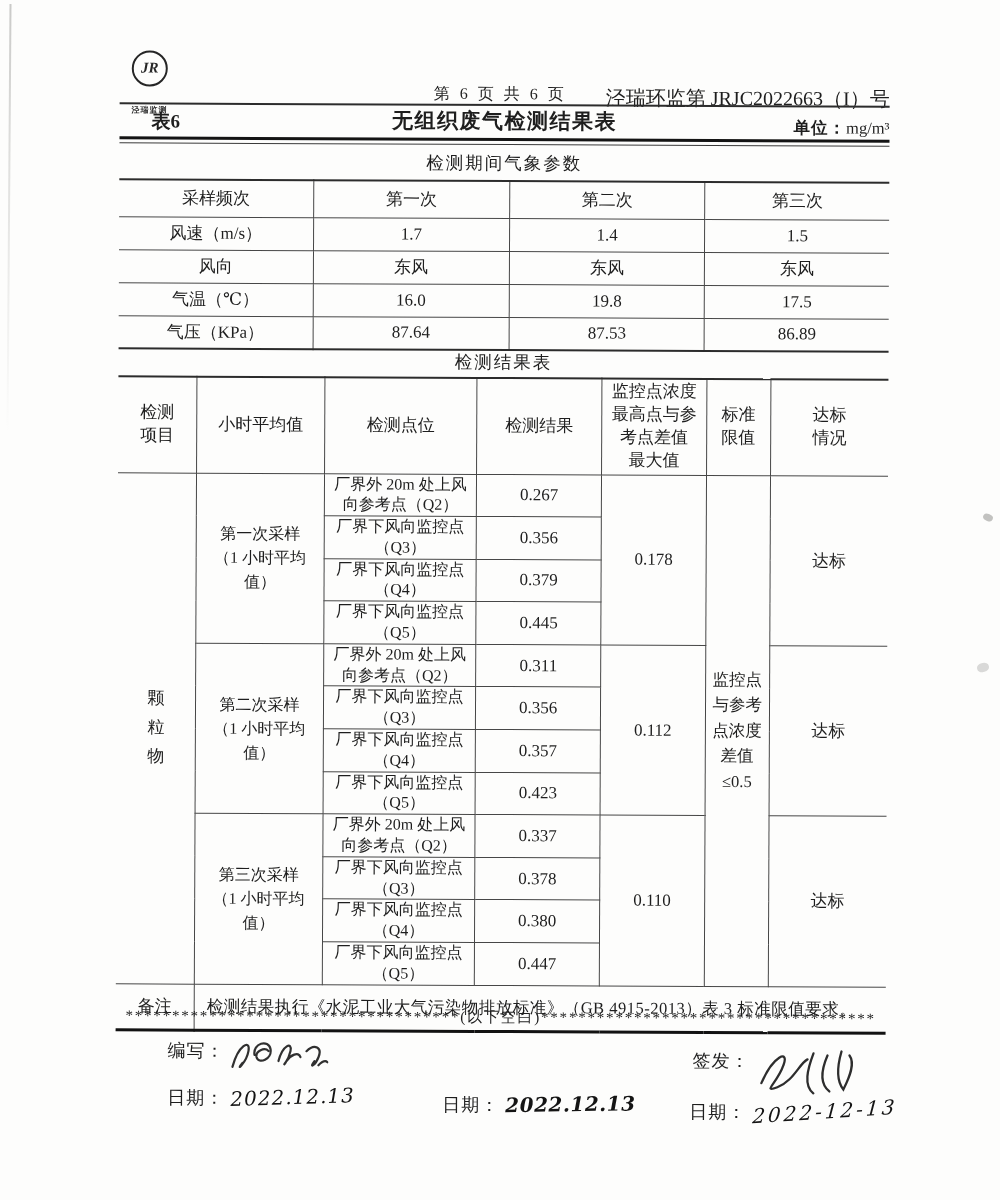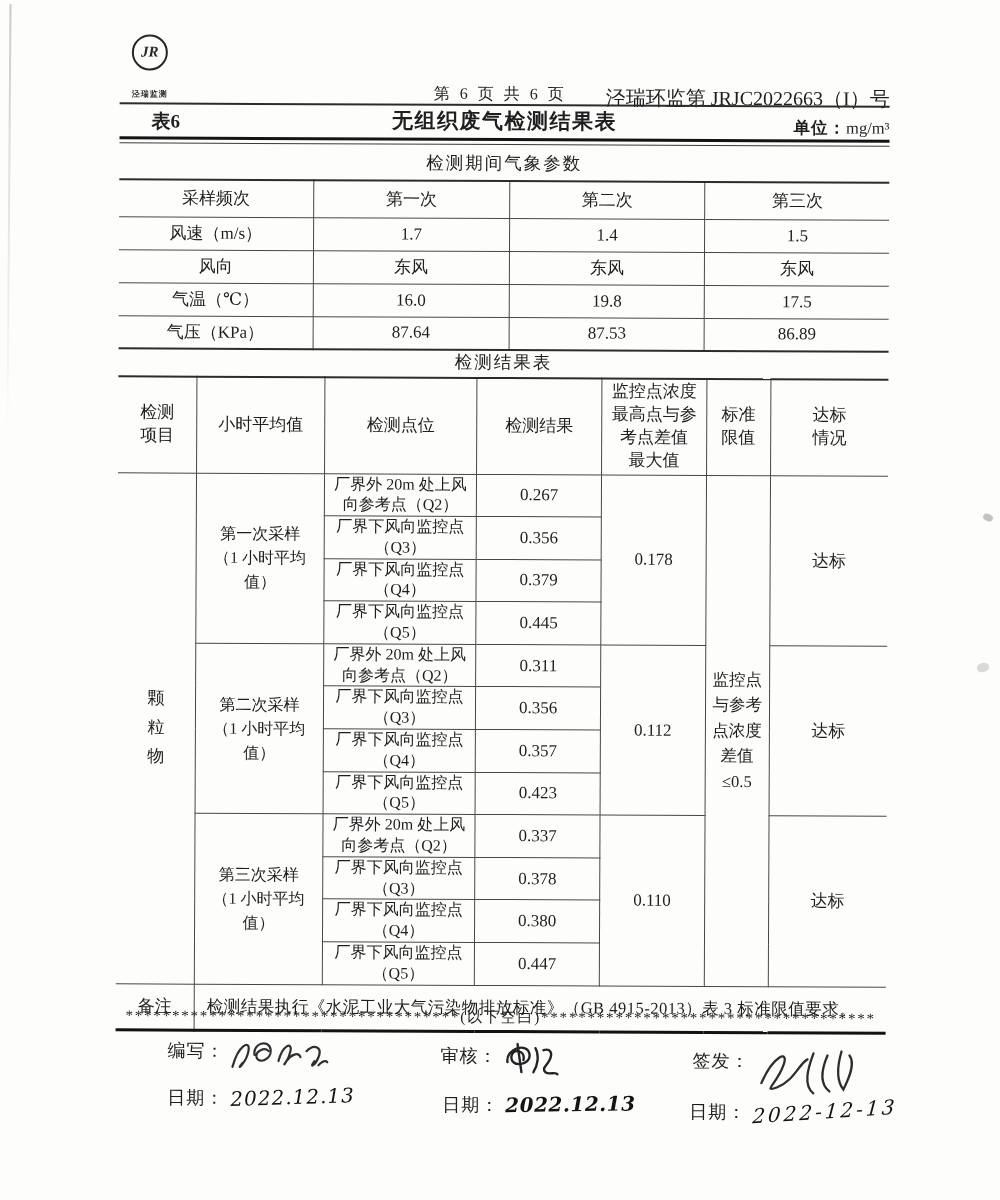--- a/index.html
+++ b/index.html
@@ -12,21 +12,21 @@
   .abs{position:absolute;}
 
   
   .art-line{position:absolute;left:8px;top:4px;width:2px;height:430px;
     background:linear-gradient(180deg,#b9b9b7 0%,#d4d4d2 35%,rgba(222,222,220,0) 100%);
     transform:rotate(0.4deg);opacity:.75;}
   .art-mark1{position:absolute;left:983px;top:514px;width:10px;height:7px;background:#b3b3b0;border-radius:45%;transform:rotate(24deg);opacity:.8;}
   .art-mark2{position:absolute;left:977px;top:663px;width:12px;height:9px;background:#c2c2bf;border-radius:45%;transform:rotate(-12deg);opacity:.6;}
 
   
-  .logo-wrap{left:126px;top:36px;width:44px;text-align:center;}
+  .logo-wrap{left:126px;top:52px;width:44px;text-align:center;}
   .logo-circle{width:32px;height:32px;margin:0 auto;border:2.5px solid #262626;border-radius:50%;
     font-weight:bold;font-style:italic;font-size:15px;line-height:31px;text-align:center;color:#262626;}
   .logo-caption{font-size:8px;font-weight:bold;letter-spacing:1px;color:#2a2a2a;margin-top:18px;white-space:nowrap;}
   .page-info{left:432px;top:84px;font-size:16px;letter-spacing:3px;}
   .doc-number{right:112px;top:84px;font-size:20px;}
   .rule-1{left:118px;top:104px;width:770px;border-top:2px solid #2c2c2c;}
   .table-no{left:150px;top:110px;font-size:19px;font-weight:bold;}
   .main-title{left:118px;top:107px;width:770px;text-align:center;font-size:21px;font-weight:bold;letter-spacing:1.5px;}
   .unit{right:112px;top:116px;font-size:16.5px;margin-left:37px;}
   .unit b{letter-spacing:1px;}
@@ -273,31 +273,20 @@
     <span class="sign-label">编写：</span>
     <svg class="sig-svg" width="104" height="48" viewBox="0 0 104 48">
       <g fill="none" stroke="#1f1f1f" stroke-width="2.2" stroke-linecap="round" opacity="0.92">
         <path d="M8 34 C14 12, 26 6, 24 18 C22 30, 10 40, 18 30"></path>
         <path d="M30 22 C28 10, 44 6, 46 16 C48 26, 34 32, 32 24 C31 18, 40 14, 44 18"></path>
         <path d="M54 28 C58 12, 68 8, 66 18 C64 28, 56 36, 62 28 C66 22, 74 18, 76 24"></path>
         <path d="M82 18 C90 10, 98 14, 94 24 C91 32, 84 36, 90 28 M94 32 C98 28, 101 27, 103 29"></path>
       </g>
     </svg>
   </div>
-  <div class="abs sign-group sg2">
-    <span class="sign-label">审核：</span>
-    <svg class="sig-svg" width="70" height="46" viewBox="0 0 70 46">
-      <g fill="none" stroke="#181818" stroke-width="2.4" stroke-linecap="round" opacity="0.95">
-        <path d="M10 24 C8 10, 30 4, 32 16 C34 28, 12 30, 14 18 C16 10, 28 12, 26 22"></path>
-        <path d="M20 6 L24 34"></path>
-        <path d="M38 10 C42 18, 40 28, 36 34"></path>
-        <path d="M46 12 C52 10, 56 14, 52 22 C49 28, 44 30, 48 34 C52 37, 58 33, 60 36"></path>
-      </g>
-    </svg>
-  </div>
   <div class="abs sign-group sg3">
     <span class="sign-label">签发：</span>
     <svg class="sig-svg" width="116" height="58" viewBox="0 0 116 58">
       <g fill="none" stroke="#1c1c1c" stroke-width="2.3" stroke-linecap="round" opacity="0.92">
         <path d="M12 40 C24 12, 40 6, 34 22 C28 40, 12 50, 28 44 C44 38, 50 20, 58 16"></path>
         <path d="M64 10 C58 26, 54 42, 64 50"></path>
         <path d="M78 12 C72 26, 70 40, 80 48"></path>
         <path d="M92 8 C88 22, 86 36, 94 46 C100 34, 106 20, 100 12"></path>
       </g>
     </svg>

